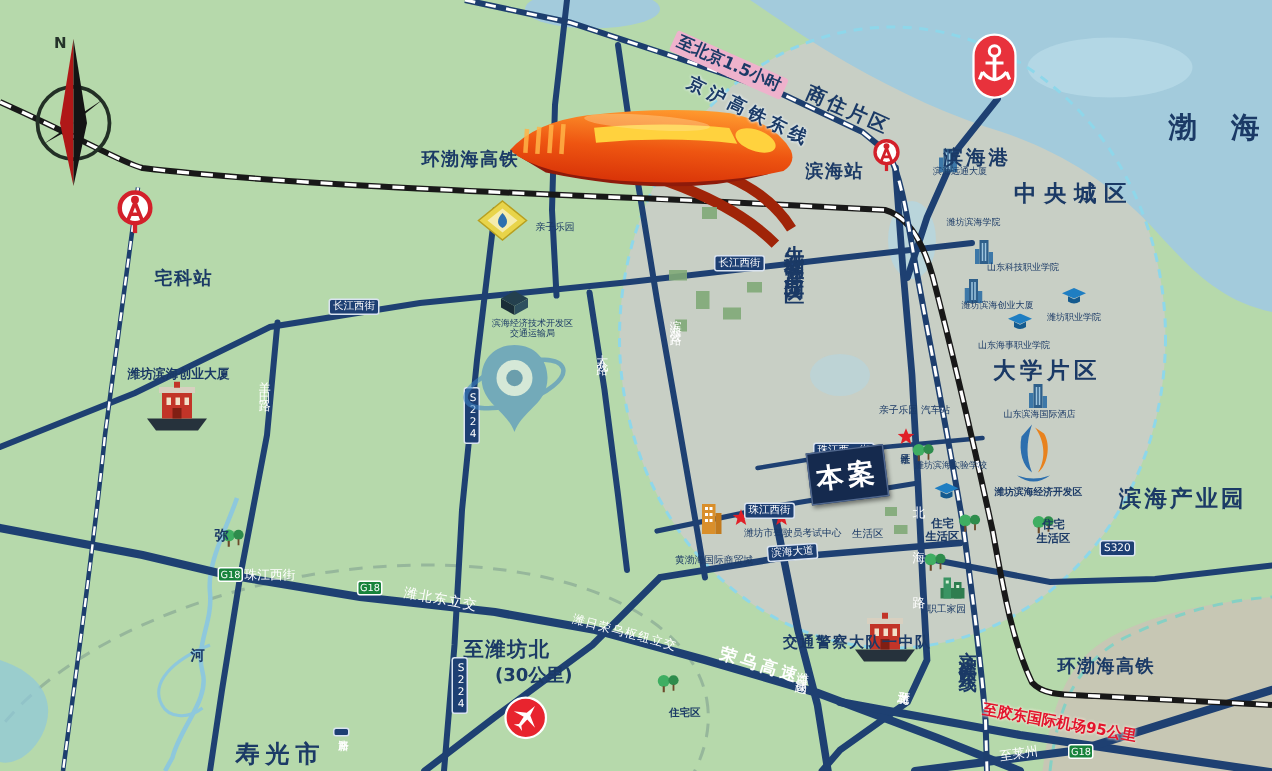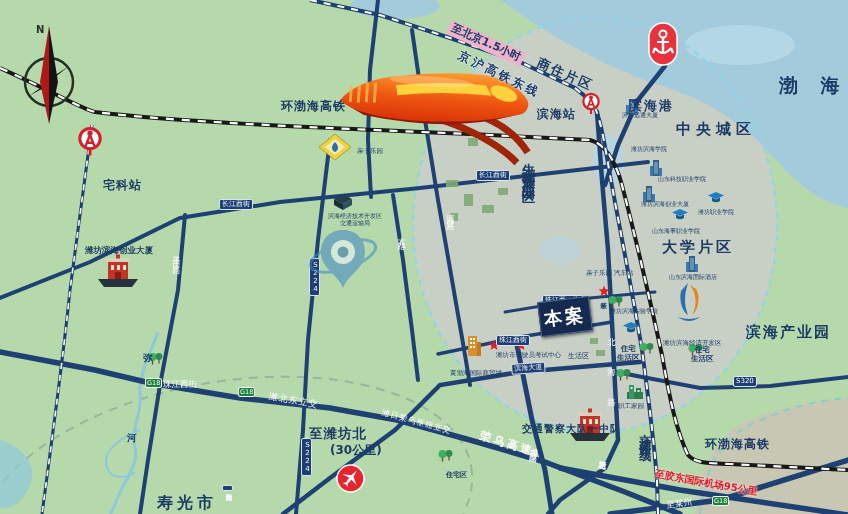--- a/index.html
+++ b/index.html
@@ -307,21 +307,21 @@
       <div class="lbl" style="left: 462px; top: 48px; font-size: 12px; font-weight: bold; letter-spacing: 3px; transform: rotate(26deg); text-shadow: rgb(232, 242, 248) 0px 0px 2px, rgb(232, 242, 248) 0px 0px 2px;">京沪高铁东线</div>
       <div class="lbl v" style="left: 638px; top: 424px; font-size: 12px; font-weight: bold; letter-spacing: 3px;">京沪高铁东线</div>
       <div class="lbl" style="left: 452px; top: 20px; font-size: 11px; font-weight: bold; transform: rotate(24deg); background: rgb(238, 178, 204); padding: 1px 3px; border-radius: 2px;">至北京1.5小时</div>
       <div class="lbl" style="left: 537px; top: 107px; font-size: 12px; font-weight: bold; letter-spacing: 1px;">滨海站</div>
       <div class="lbl" style="left: 103px; top: 143px; font-size: 12px; font-weight: bold; letter-spacing: 1px; margin-top: 35px;">宅科站</div>
       <div class="lbl sign" style="left: 219px; top: 199px; font-size: 7px;">长江西街</div>
       <div class="lbl sign" style="left: 476px; top: 170px; font-size: 7px;">长江西街</div>
       <div class="lbl sign" style="left: 496px; top: 335px; font-size: 7px;">珠江西街</div>
       <div class="lbl sign" style="left: 542px; top: 295px; font-size: 7px;">珠江西一街</div>
       <div class="lbl sign" style="left: 511px; top: 364px; font-size: 7px; transform: rotate(-4deg);">滨海大道</div>
-      <div class="lbl sign" style="left: 733px; top: 376px; font-size: 7px;">S320</div>
+      <div class="lbl sign" style="left: 733px; top: 360px; font-size: 7px;">S320</div>
       <div class="lbl sign v" style="left: 309px; top: 258px; font-size: 7px;">S224</div>
       <div class="lbl sign v" style="left: 301px; top: 438px; font-size: 7px;">S224</div>
       <div class="lbl sign v" style="left: 222px; top: 485px; font-size: 7px;">新海路</div>
       <div class="lbl badge" style="left: 238px; top: 387px; font-size: 6.5px;">G18</div>
       <div class="lbl badge" style="left: 145px; top: 378px; font-size: 6.5px;">G18</div>
       <div class="lbl badge" style="left: 712px; top: 496px; font-size: 6.5px;">G18</div>
       <div class="lbl v" style="left: 171px; top: 248px; font-size: 8px; color: rgb(255, 255, 255); letter-spacing: 6px;">羊田路</div>
       <div class="lbl v" style="left: 445px; top: 207px; font-size: 8px; color: rgb(255, 255, 255); letter-spacing: 3px;">滨海公路</div>
       <div class="lbl v" style="left: 396px; top: 230px; font-size: 8px; color: rgb(255, 255, 255); letter-spacing: 3px;">大九路</div>
       <div class="lbl v" style="left: 607px; top: 331px; font-size: 8.5px; color: rgb(255, 255, 255); letter-spacing: 30px;">北海路</div>
@@ -337,21 +337,21 @@
       <div class="lbl" style="left: 326px; top: 212px; font-size: 6px; width: 58px; white-space: normal; text-align: center;">滨海经济技术开发区
 交通运输局</div>
       <div class="lbl" style="left: 85px; top: 245px; font-size: 8.5px; font-weight: bold;">潍坊滨海创业大厦</div>
       <div class="lbl" style="left: 622px; top: 111px; font-size: 6px;">滨海远通大厦</div>
       <div class="lbl" style="left: 631px; top: 145px; font-size: 6px;">潍坊滨海学院</div>
       <div class="lbl" style="left: 658px; top: 175px; font-size: 6px;">山东科技职业学院</div>
       <div class="lbl" style="left: 641px; top: 200px; font-size: 6px;">潍坊滨海创业大厦</div>
       <div class="lbl" style="left: 698px; top: 208px; font-size: 6px;">潍坊职业学院</div>
       <div class="lbl" style="left: 652px; top: 227px; font-size: 6px;">山东海事职业学院</div>
       <div class="lbl" style="left: 669px; top: 273px; font-size: 6px;">山东滨海国际酒店</div>
-      <div class="lbl" style="left: 663px; top: 340px; font-size: 6.5px; font-weight: normal;">潍坊滨海经济开发区</div>
+      <div class="lbl" style="left: 663px; top: 325px; font-size: 6.5px; font-weight: bold;">潍坊滨海经济开发区</div>
       <div class="lbl" style="left: 586px; top: 270px; font-size: 6.5px;">亲子乐园 汽车站</div>
       <div class="lbl v" style="left: 599px; top: 297px; font-size: 6.5px;">亲子社区</div>
       <div class="lbl" style="left: 610px; top: 307px; font-size: 6px;">潍坊滨海实验学校</div>
       <div class="lbl" style="left: 617px; top: 345px; font-size: 7.5px; font-weight: bold; text-align: center;">住宅
 生活区</div>
       <div class="lbl" style="left: 691px; top: 346px; font-size: 7.5px; font-weight: bold; text-align: center;">住宅
 生活区</div>
       <div class="lbl" style="left: 568px; top: 352px; font-size: 7px;">生活区</div>
       <div class="lbl" style="left: 618px; top: 403px; font-size: 6.5px;">职工家园</div>
       <div class="lbl" style="left: 522px; top: 398px; font-size: 10px; font-weight: bold; letter-spacing: 1px; margin-top: 25px;">交通警察大队一中队</div>

